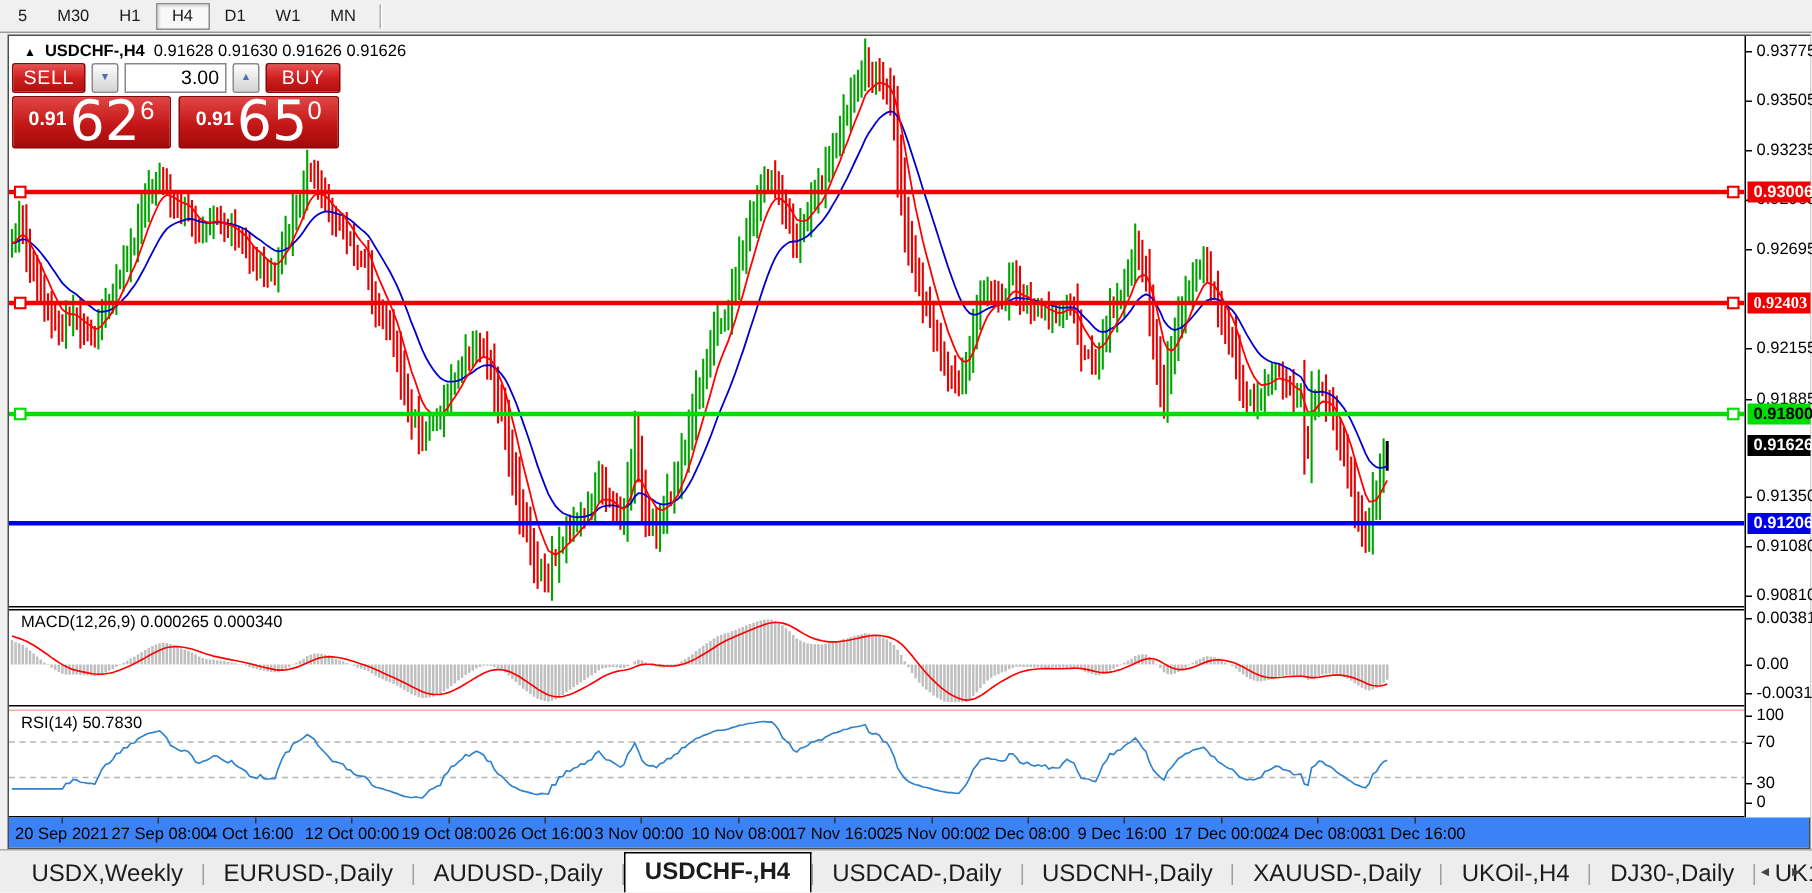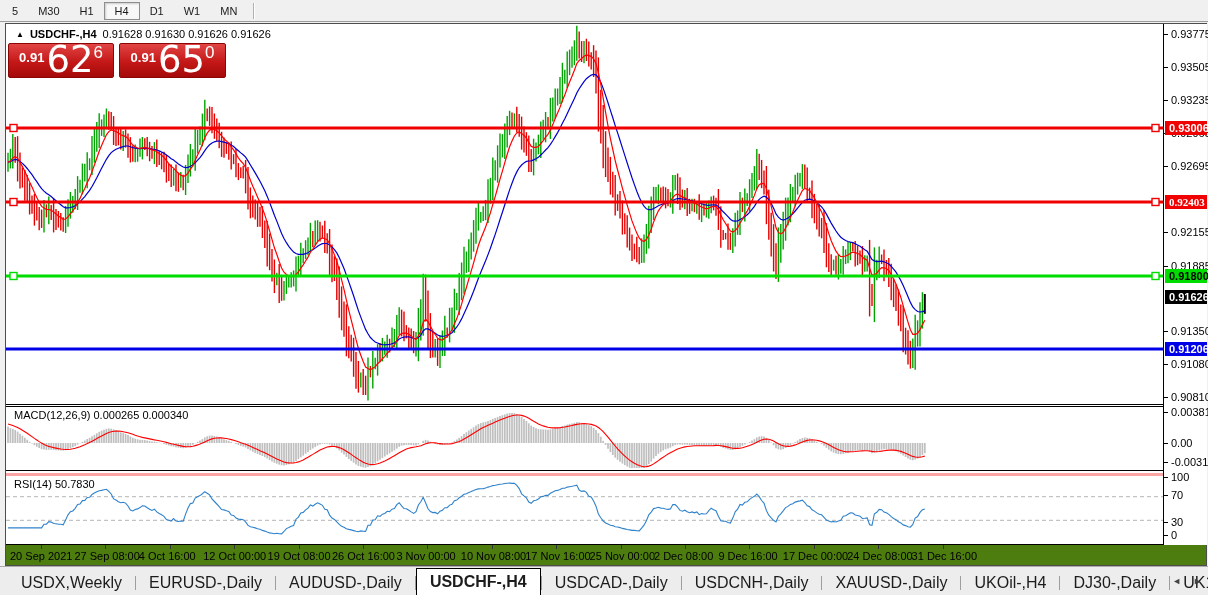--- a/index.html
+++ b/index.html
@@ -19,35 +19,35 @@
             box-shadow:1px 0 0 #fff; }
 
   
   .chart-window { position:absolute; left:5px; top:23px; width:1202px; height:543px;
                   background:#fff; border:1px solid #4d4d4d; }
   .cw { position:absolute; } 
 
   #plot-svg   { left:0; top:0; width:1157px; height:380px; }
   .hline-sep  { left:0; width:1157px; height:1px; background:#000; }
   #macd-panel { left:0; top:382px; width:1157px; height:65px; border-top:1px solid #000; border-bottom:1px solid #000; }
-  #rsi-panel  { left:0; top:449px; width:1157px; height:72px; border-top:3px solid #fca5a5; border-bottom:1px solid #000; }
+  #rsi-panel  { left:0; top:449px; width:1157px; height:72px; border-top:1px solid #fca5a5; border-bottom:1px solid #000; }
   #macd-svg, #rsi-svg { position:absolute; left:0; top:0; width:1157px; }
   #macd-svg { height:63px; } #rsi-svg { height:70px; }
 
   .panel-label { position:absolute; left:8px; top:2px; font-size:11px; color:#000; white-space:nowrap; }
 
   
   #axis-col { left:1157px; top:0; width:44px; height:521px; border-left:1px solid #000; background:#fff; }
   .ax-lbl { position:absolute; left:7px; font-size:11px; color:#000; white-space:nowrap; }
   .ax-dash { position:absolute; left:0; width:4px; height:1px; background:#000; }
   .ax-badge { position:absolute; left:1px; width:42px; height:14px; font-size:11px; font-weight:bold;
               display:flex; align-items:center; padding-left:4px; white-space:nowrap; }
 
   
-  #date-row { left:0; top:521px; width:1200px; height:20px; background:#4d7c0f; }
+  #date-row { left:0; top:521px; width:1200px; height:20px; background:#3b82f6; }
   .dt-tick { position:absolute; top:0; width:1px; height:4px; background:#333; }
   .dt-lbl  { position:absolute; top:5px; font-size:11px; color:#000; white-space:nowrap; }
 
   
   .chart-title { left:7px; top:3px; font-size:11px; color:#000; display:flex; align-items:center; gap:6px;
                  background:rgba(255,255,255,.85); padding:1px 3px; z-index:5; }
   .chart-title .tri { font-size:8px; }
 
   .trade-panel { left:2px; top:17px; width:222px; z-index:6; }
   .tp-row1 { display:flex; align-items:center; gap:4px; height:21px; }
@@ -501,20 +501,31 @@
       </svg>
     <div class="cw hline-sep" style="top:380px"></div>
 
     <div class="cw chart-title">
       <span class="tri">▲</span>
       <b>USDCHF-,H4</b>
       <span>0.91628 0.91630 0.91626 0.91626</span>
     </div>
 
     <div class="cw trade-panel">
+      <div class="tp-row1">
+        <div class="btn-red-sm">SELL</div>
+        <div class="spin-btn">
+            <span>▼</span>
+          </div>
+        <input class="vol-input" readonly="" value="3.00" style="">
+        <div class="spin-btn">
+            <span>▲</span>
+          </div>
+        <div class="btn-red-sm" style="width:50px">BUY</div>
+      </div>
       <div class="tp-row2">
         <div class="btn-red-big" id="sell-big">
           <span class="pfx">0.91</span>
           <span class="big">62</span>
           <span class="sup">6</span>
         </div>
         <div class="btn-red-big" id="buy-big">
           <span class="pfx">0.91</span>
           <span class="big">65</span>
           <span class="sup">0</span>

